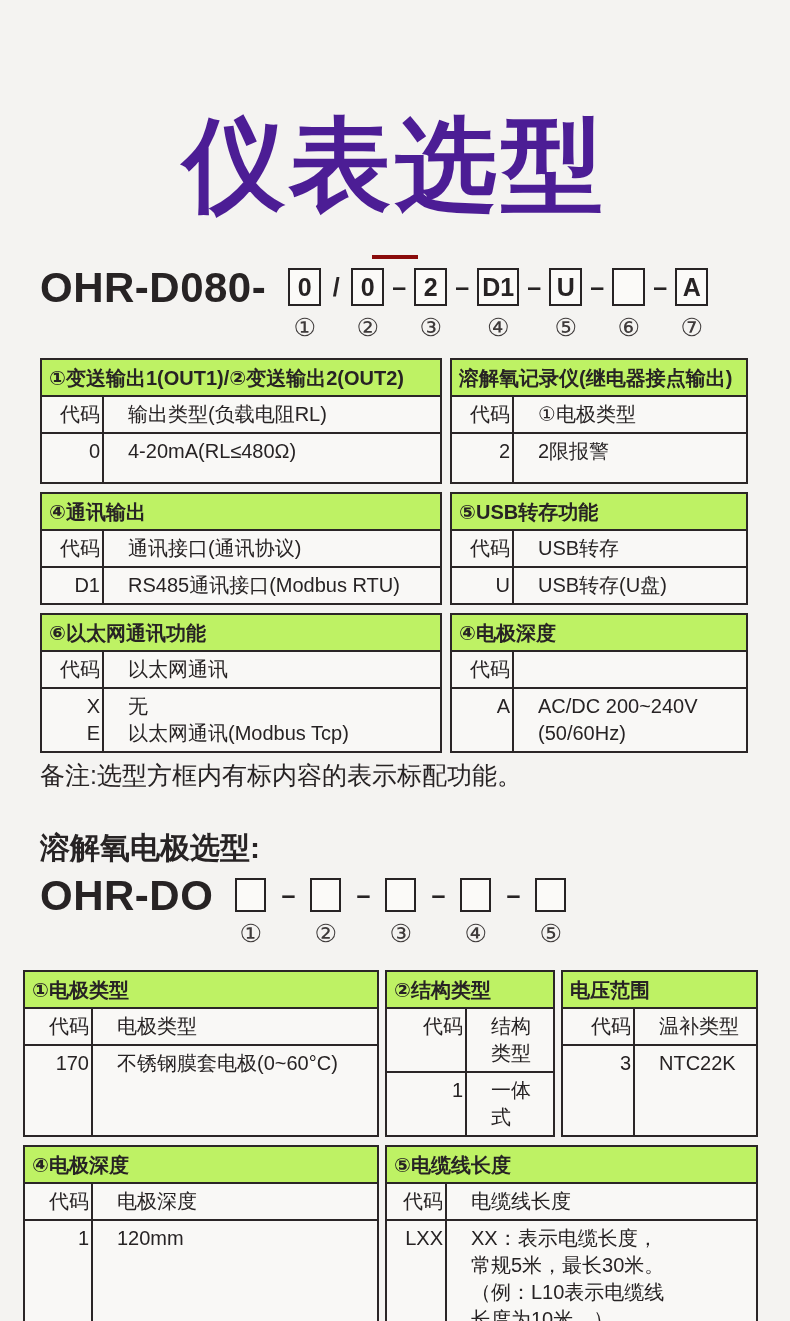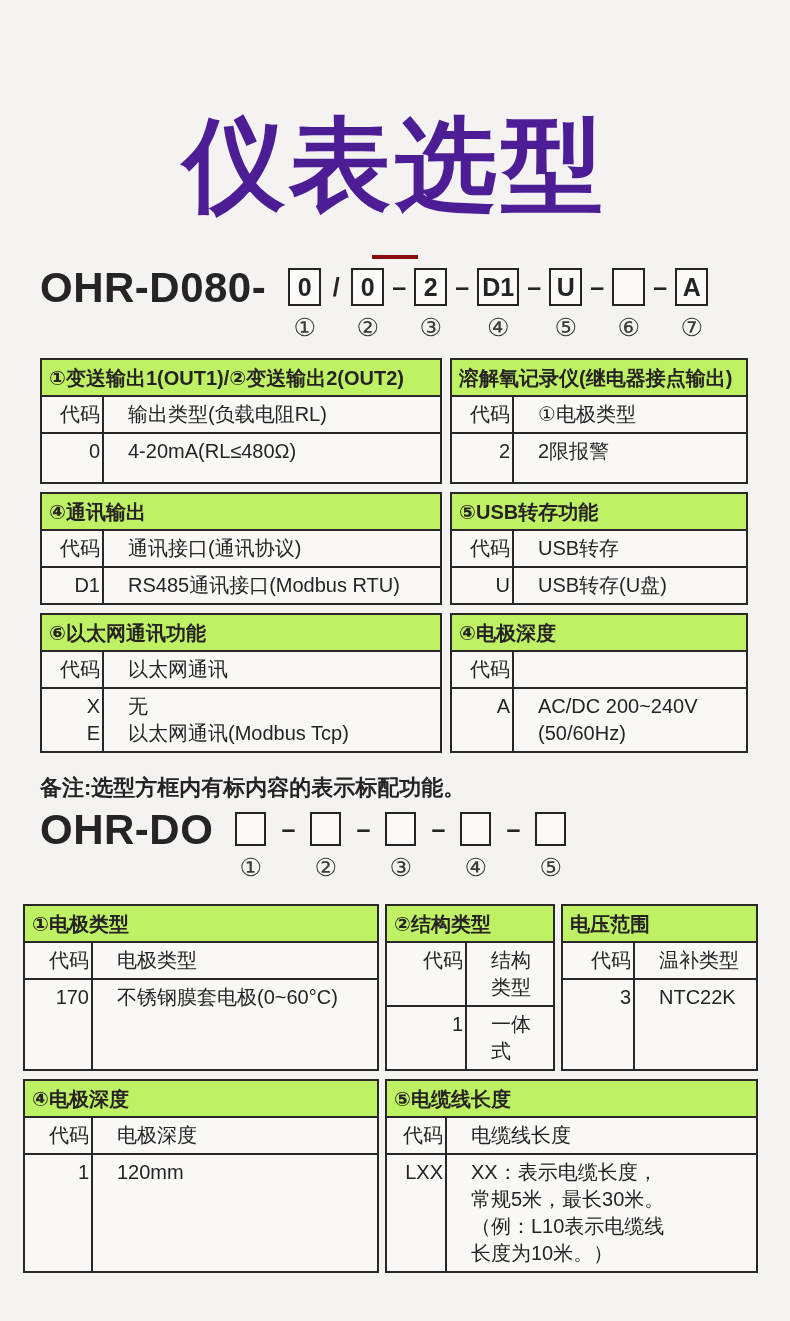--- a/index.html
+++ b/index.html
@@ -54,21 +54,21 @@
   }
   .cell-desc { flex:1; padding:4px 16px; white-space:pre-line; line-height:1.35;margin-left:8px; }
   .tall .row-data .cell-code, .tall .row-data .cell-desc { min-height:48px; }
   .t2 .tall .row-data .cell-code, .t2 .tall .row-data .cell-desc { min-height:50px; }
 
   .t2 .w68 .cell-code { flex:0 0 68px; }
   .t2 .w80 .cell-code { flex:0 0 80px; }
   .t2 .w72 .cell-code { flex:0 0 72px; }
   .t2 .w60 .cell-code { flex:0 0 60px; }
 
-  .note { margin-top:20px; font-size:22px; font-weight:700; }
+  .note { margin-top:6px; font-size:25px; font-weight:400; }
   .elec-title { margin-top:36px; font-size:30px; font-weight:700; }
 </style>
 </head>
 <body>
 
 <div class="page-title">仪表选型</div>
 <div class="red-line"></div>
 
 <div class="content">
 
@@ -182,20 +182,21 @@
       <div class="row row-data">
         <div class="cell-code">A</div>
         <div class="cell-desc">AC/DC 200~240V
 (50/60Hz)</div>
       </div>
     </div>
   </div>
 
   <div class="note">备注:选型方框内有标内容的表示标配功能。</div>
 
+  <div class="elec-title">溶解氧电极选型:</div>
 
   <div class="model-line elec">
     <span class="model-prefix">OHR-DO</span>
     <div class="seg">
       <div class="codebox"></div>
       <div class="circ">①</div>
     </div>
     <div class="sep">–</div>
     <div class="seg">
       <div class="codebox"></div>

